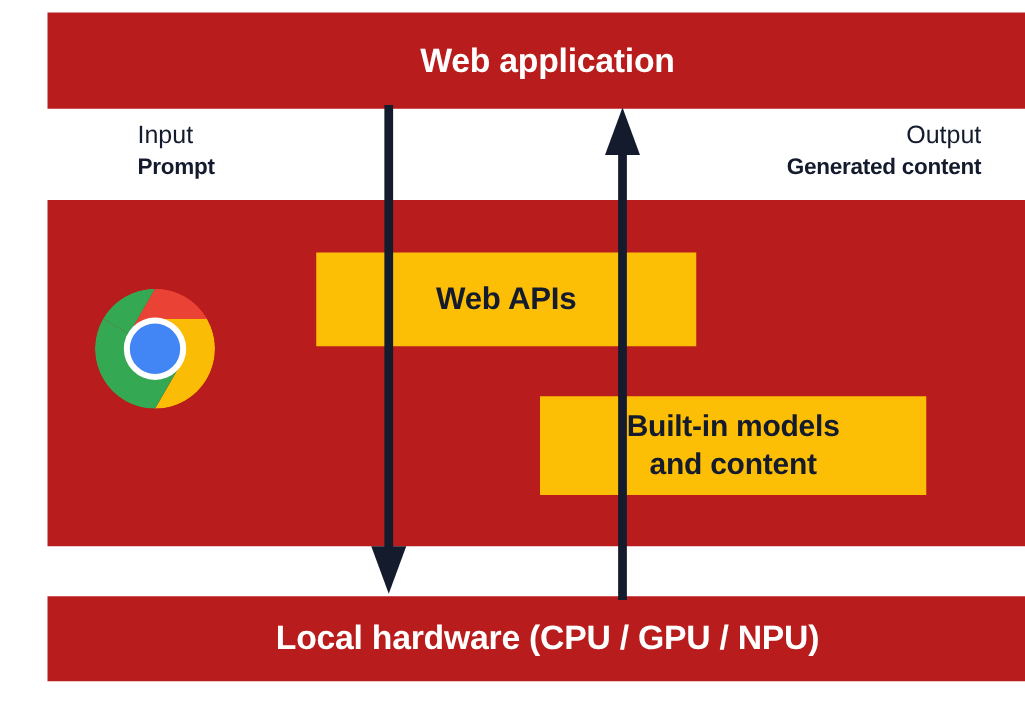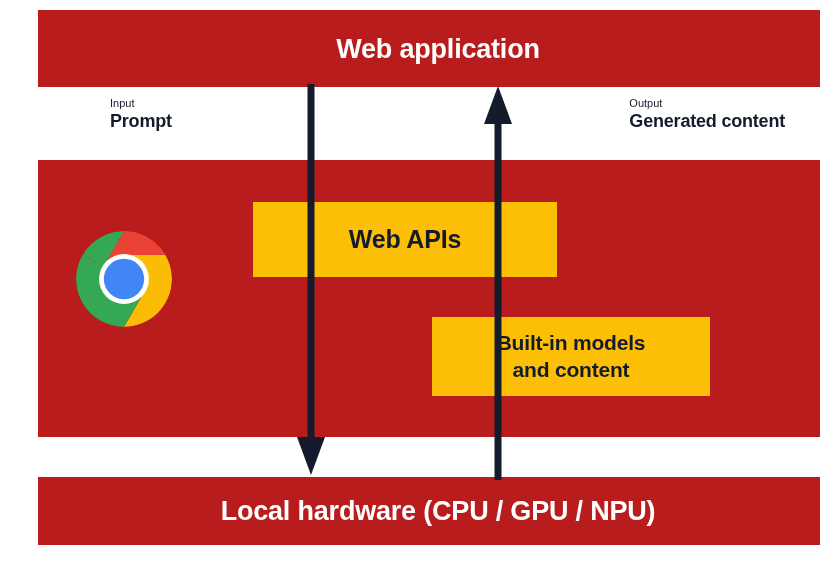--- a/index.html
+++ b/index.html
@@ -58,38 +58,38 @@
   #band-bottom .band-title { top: 50%; transform: translateY(-50%); }
 
   
   .caption {
     position: absolute;
     color: #141B2D;
     line-height: 1.28;
   }
   .caption .small {
     display: block;
-    font-size: 11px;
+    font-size: 20px;
     font-weight: normal;
   }
   .caption .big {
     display: block;
     font-size: 18px;
     font-weight: bold;
     letter-spacing: -0.2px;
   }
   #caption-input {
     left: 110px;
     top: 96px;
     text-align: left;
   }
   #caption-output {
     right: 35px;
     top: 96px;
-    text-align: left;
+    text-align: right;
   }
 
   
   .arrow-svg {
     position: absolute;
     overflow: visible;
   }
   #arrow-down  { left: 295px; top: 84px; }
   #arrow-up    { left: 482px; top: 84px; }
 
@@ -109,23 +109,23 @@
   #box-web-apis {
     left: 253px;
     top: 202px;
     width: 304px;
     height: 75px;
     font-size: 25px;
   }
   #box-builtin {
     left: 432px;
     top: 317px;
-    width: 278px;
+    width: 309px;
     height: 79px;
-    font-size: 21px;
+    font-size: 24px;
   }
 
   
   #chrome-logo {
     position: absolute;
     left: 76px;
     top: 231px;
     width: 96px;
     height: 96px;
   }

